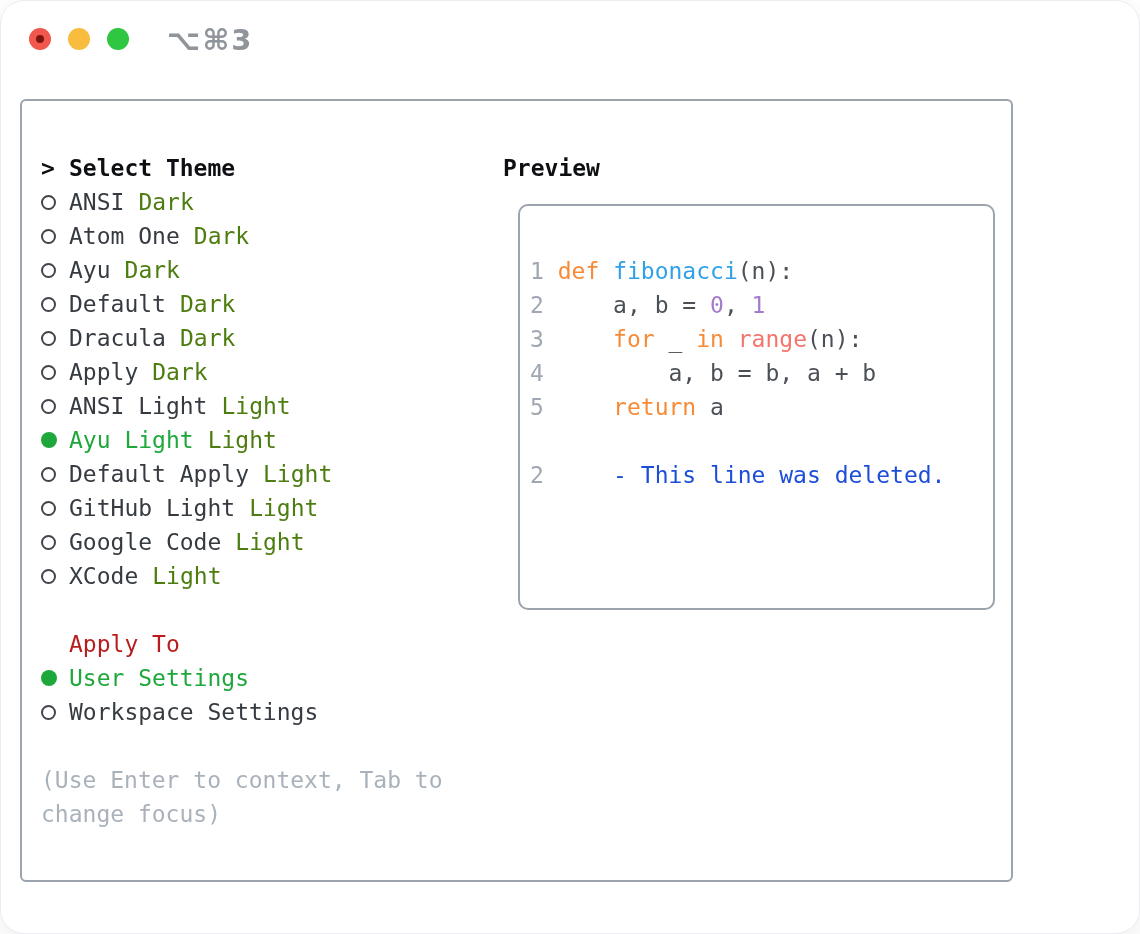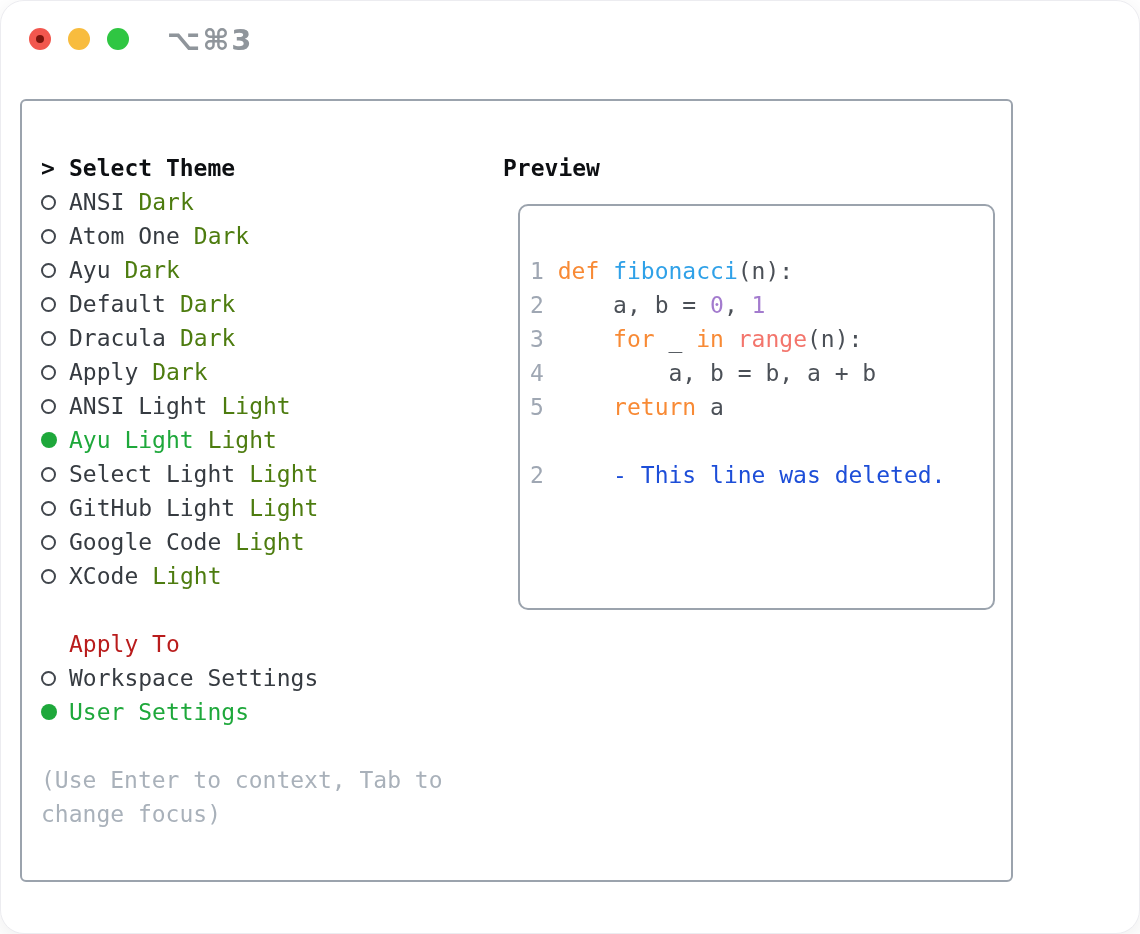--- a/index.html
+++ b/index.html
@@ -82,36 +82,36 @@
 
       <div id="theme-items">
           <div class="row"><span class="marker"><span class="circle"></span></span><span class="name">ANSI</span><span class="variant">Dark</span></div>
           <div class="row"><span class="marker"><span class="circle"></span></span><span class="name">Atom One</span><span class="variant">Dark</span></div>
           <div class="row"><span class="marker"><span class="circle"></span></span><span class="name">Ayu</span><span class="variant">Dark</span></div>
           <div class="row"><span class="marker"><span class="circle"></span></span><span class="name">Default</span><span class="variant">Dark</span></div>
           <div class="row"><span class="marker"><span class="circle"></span></span><span class="name">Dracula</span><span class="variant">Dark</span></div>
           <div class="row"><span class="marker"><span class="circle"></span></span><span class="name">Apply</span><span class="variant">Dark</span></div>
           <div class="row"><span class="marker"><span class="circle"></span></span><span class="name">ANSI Light</span><span class="variant">Light</span></div>
           <div class="row"><span class="marker"><span class="circle filled"></span></span><span class="name sel">Ayu Light</span><span class="variant">Light</span></div>
-          <div class="row"><span class="marker"><span class="circle"></span></span><span class="name">Select Light</span><span class="variant">Light</span></div>
+          <div class="row"><span class="marker"><span class="circle"></span></span><span class="name">Default Apply</span><span class="variant">Light</span></div>
           <div class="row"><span class="marker"><span class="circle"></span></span><span class="name">GitHub Light</span><span class="variant">Light</span></div>
           <div class="row"><span class="marker"><span class="circle"></span></span><span class="name">Google Code</span><span class="variant">Light</span></div>
           <div class="row"><span class="marker"><span class="circle"></span></span><span class="name">XCode</span><span class="variant">Light</span></div>
         </div>
 
       <div class="spacer"></div>
 
       <div class="row">
         <span class="marker"></span>
         <span id="apply-heading">Apply To</span>
       </div>
 
       <div id="apply-options">
+          <div class="row"><span class="marker"><span class="circle filled"></span></span><span class="name sel">User Settings</span></div>
           <div class="row"><span class="marker"><span class="circle"></span></span><span class="name">Workspace Settings</span></div>
-          <div class="row"><span class="marker"><span class="circle filled"></span></span><span class="name sel">User Settings</span></div>
         </div>
 
       <div class="spacer"></div>
 
       <div class="hint-line">(Use Enter to context, Tab to</div>
       <div class="hint-line">change focus)</div>
     </div>
 
     <div id="preview-heading">Preview</div>
 

